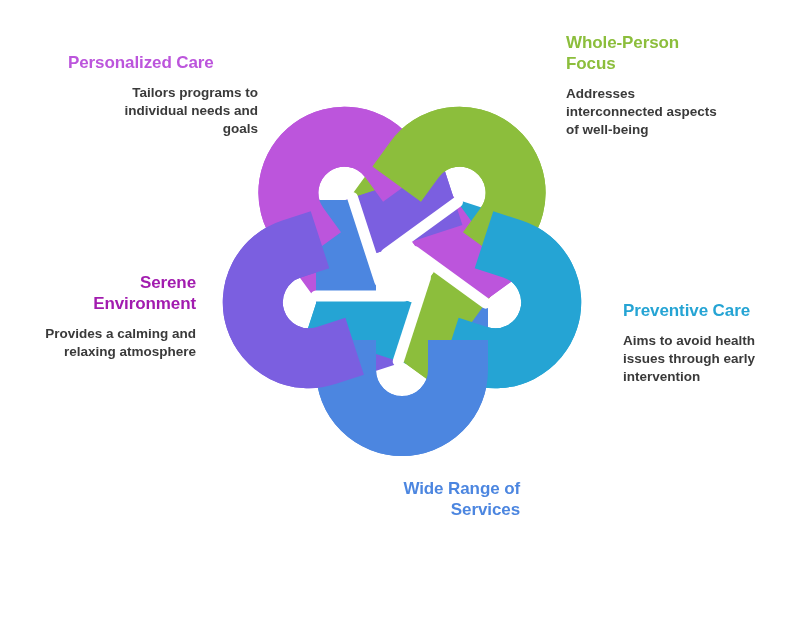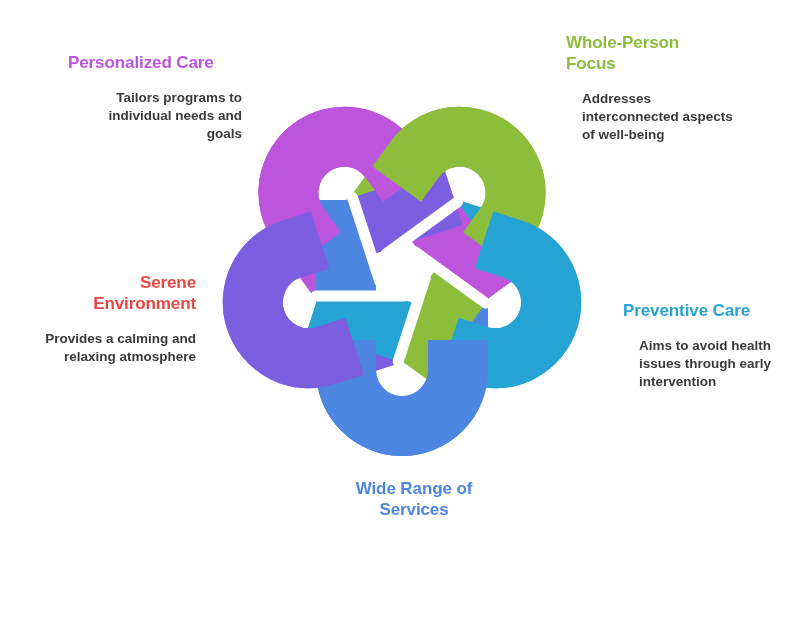--- a/index.html
+++ b/index.html
@@ -40,21 +40,21 @@
     line-height: 21px;
     letter-spacing: -0.1px;
     margin: 0 0 11px 0;
     white-space: pre-line;
   }
   .label-desc {
     font-size: 13.5px;
     line-height: 18px;
     color: #3a3a3a;
     font-weight: bold;
-    margin: 16px;
+    margin: 0;
     white-space: pre-line;
   }
 
   
   .blk-personalized {
     left: 30px; top: 52px; width: 228px;
     text-align: right;
   }
   .blk-personalized .label-title { text-align: left; padding-left: 38px; }
 
@@ -68,22 +68,22 @@
     text-align: right;
   }
   .blk-serene .label-desc { width: 188px; margin-left: -162px; width: 350px; text-align: right; }
 
   .blk-preventive {
     left: 623px; top: 300px; width: 180px;
     text-align: left;
   }
 
   .blk-services {
-    left: 300px; top: 478px; width: 228px;
-    text-align: center;
+    left: 292px; top: 478px; width: 228px;
+    text-align: right;
   }
 
   
   #watermark {
     position: absolute;
     right: 10px;
     bottom: 12px;
     width: 160px;
     height: 34px;
     color: #fdfdfb;
@@ -259,21 +259,21 @@
 issues through early
 intervention</div>
   </div>
 
   <div class="label-block blk-services">
     <div class="label-title" style="color:#4c86e0">Wide Range of
 Services</div>
   </div>
 
   <div class="label-block blk-serene">
-    <div class="label-title" style="color:#ef4444">Serene
+    <div class="label-title" style="color:#a21caf">Serene
 Environment</div>
     <div class="label-desc">Provides a calming and
 relaxing atmosphere</div>
   </div>
 
   <div id="watermark"></div>
 
 </div>
 
 </body></html>

